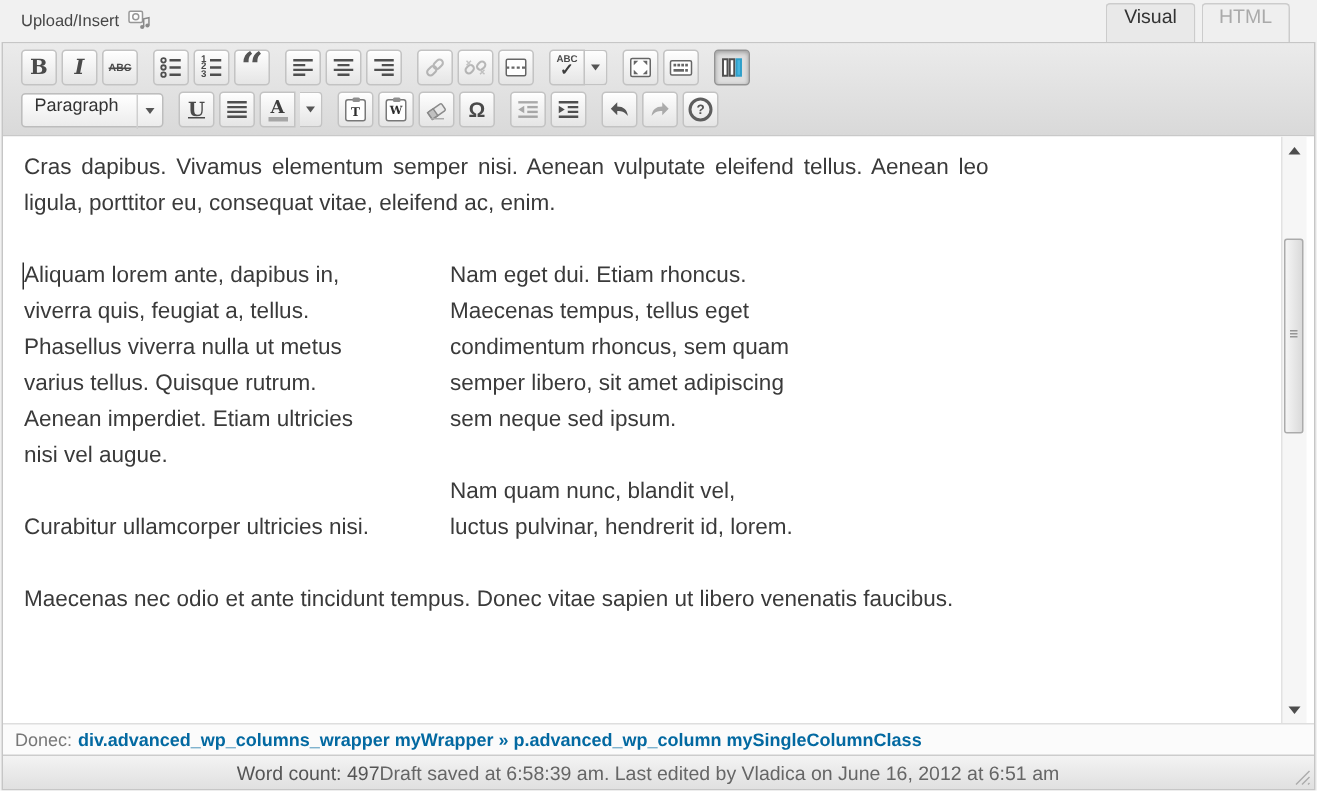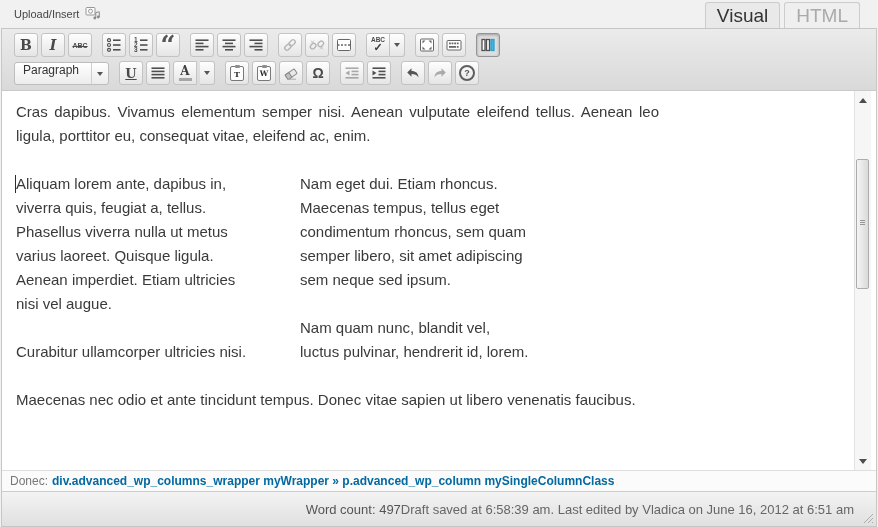--- a/index.html
+++ b/index.html
@@ -2,21 +2,21 @@
 <html><head>
 <meta charset="utf-8">
 <style>
   *{box-sizing:border-box;margin:0;padding:0}
   html,body{width:878px;height:527px}
   body{position:relative;background:#f1f1f1;font-family:"Liberation Sans",sans-serif;overflow:hidden}
 
   
   .upload-row{position:absolute;top:6px;left:14px;display:flex;align-items:center;gap:6px;font-size:11px;color:#464646}
   .tabs{position:absolute;top:2px;right:18px;display:flex;gap:4px;z-index:3}
-  .tab{height:26px;padding:0 11px;font-size:19px;display:flex;align-items:center;border:1px solid #ccc;border-bottom:none;border-radius:3px 3px 0 0;cursor:pointer}
+  .tab{height:26px;padding:0 11px;font-size:13px;display:flex;border:1px solid #ccc;border-bottom:none;border-radius:3px 3px 0 0;cursor:pointer}
   .tab.active{background:#e9e9e9;color:#333;margin-bottom:-1px;z-index:4}
   .tab.inactive{background:#efefef;color:#aaa}
 
   
   .frame{position:absolute;left:1px;right:1px;top:28px;bottom:0;border:1px solid #c6c6c6;background:#fff;display:flex;flex-direction:column}
 
   
   .toolbar{background:linear-gradient(#ebebeb,#d9d9d9);border-bottom:1px solid #c9c9c9;padding:2px 6px 3px 12px}
   .tb-row{display:flex;align-items:center;height:28px}
   .grp{display:flex;align-items:center;gap:3px;margin-right:10px}
@@ -70,21 +70,21 @@
   .tri-up{width:0;height:0;border-left:4px solid transparent;border-right:4px solid transparent;border-bottom:5px solid #4d4d4d}
   .tri-down{width:0;height:0;border-left:4px solid transparent;border-right:4px solid transparent;border-top:5px solid #4d4d4d}
   .sb-thumb{position:absolute;left:1px;right:2px;top:68px;height:130px;border:1px solid #ababab;border-radius:2px;background:linear-gradient(90deg,#f5f5f5,#dadada);cursor:pointer}
   .thumb-grip{position:absolute;left:3px;right:3px;top:60px;height:1px;background:#969696;box-shadow:0 2px 0 #969696,0 4px 0 #969696}
 
   
   .path-bar{height:21px;background:#fbfbfb;border-top:1px solid #dedede;display:flex;align-items:center;padding:0 8px;font-size:12px;color:#777;gap:4px}
   .path-text{font-weight:bold;color:#0369a1;cursor:pointer}
 
   
-  .status-bar{height:35px;background:linear-gradient(#f3f3f3,#e0e0e0);border-top:1px solid #ccc;display:flex;align-items:center;justify-content:flex-end;padding:0 14px 0 8px;font-size:13px;color:#555;position:relative}
+  .status-bar{height:23px;background:linear-gradient(#f3f3f3,#e0e0e0);border-top:1px solid #ccc;display:flex;align-items:center;justify-content:center;padding:0 14px 0 8px;font-size:13px;color:#555;position:relative}
   .save-info{color:#666;margin-right:8px}
   .resize-grip{position:absolute;right:2px;bottom:2px;cursor:nwse-resize}
 </style>
 </head>
 <body>
 
 <div class="upload-row">
   <span>Upload/Insert</span>
   <span style="display:flex;cursor:pointer">
     <svg width="16" height="15" viewBox="0 0 16 15">
@@ -338,21 +338,21 @@
       </div>
     </div>
   </div>
 
   <div class="content">
     <div class="content-inner">
       <p class="p-wide">Cras dapibus. Vivamus elementum semper nisi. Aenean vulputate eleifend tellus. Aenean leo ligula, porttitor eu, consequat vitae, eleifend ac, enim.</p>
       <div class="cols">
         <div class="col-left">
           <div class="text-caret"></div>
-          <p>Aliquam lorem ante, dapibus in, viverra quis, feugiat a, tellus. Phasellus viverra nulla ut metus varius laoreet. Quisque ligula. Aenean imperdiet. Etiam ultricies nisi vel augue.</p>
+          <p>Aliquam lorem ante, dapibus in, viverra quis, feugiat a, tellus. Phasellus viverra nulla ut metus varius tellus. Quisque rutrum. Aenean imperdiet. Etiam ultricies nisi vel augue.</p>
           <p>Curabitur ullamcorper ultricies nisi.</p>
         </div>
         <div class="col-right">
           <p>Nam eget dui. Etiam rhoncus. Maecenas tempus, tellus eget condimentum rhoncus, sem quam semper libero, sit amet adipiscing sem neque sed ipsum.</p>
           <p>Nam quam nunc, blandit vel, luctus pulvinar, hendrerit id, lorem.</p>
         </div>
       </div>
       <p class="p-wide">Maecenas nec odio et ante tincidunt tempus. Donec vitae sapien ut libero venenatis faucibus.</p>
     </div>
 

